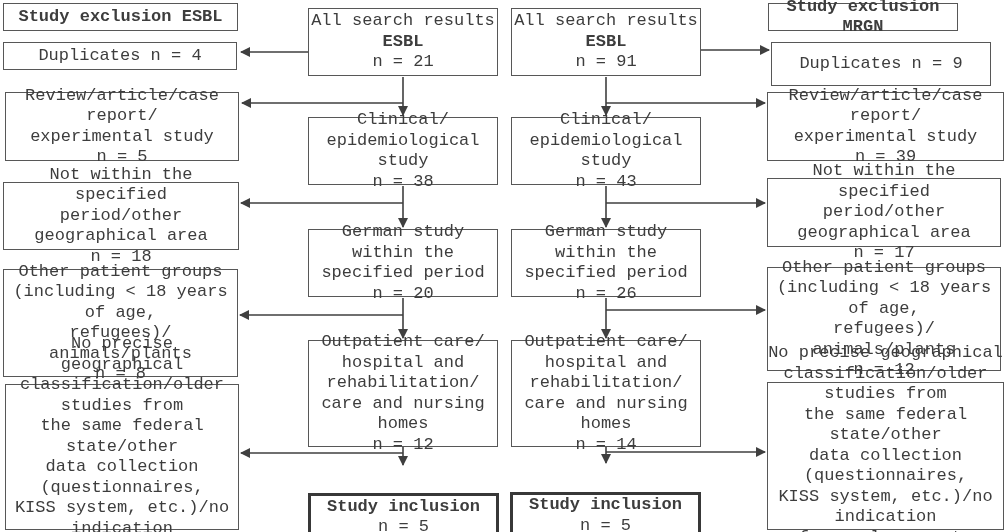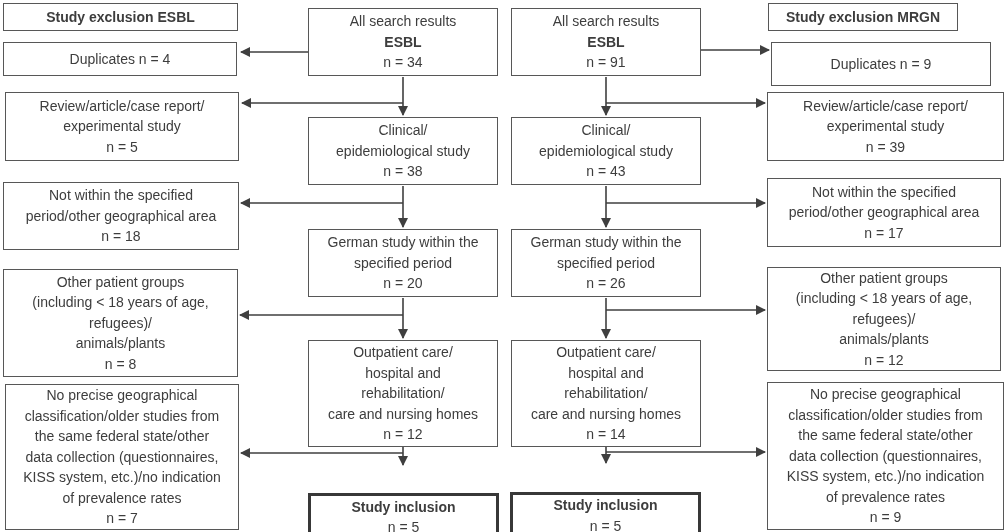--- a/index.html
+++ b/index.html
@@ -1,21 +1,21 @@
 <!DOCTYPE html>
 <html><head>
 <meta charset="utf-8">
 <style>
   html,body{margin:0;padding:0;background:#ffffff;}
   .canvas{
     position:relative;
     width:1008px;height:532px;
     background:var(--bg,#ffffff);
-    font-family:Liberation Sans, sans-serif;
-    font-size:14px;
+    font-family:Liberation Mono, monospace;
+    font-size:17px;
     color:var(--text,#3d3d3d);
     overflow:hidden;
   }
   .arrows{position:absolute;left:0;top:0;}
   .box{
     position:absolute;box-sizing:border-box;
     background:#ffffff;
     border:1.5px solid var(--border,#575757);
     display:flex;flex-direction:column;
     align-items:center;justify-content:center;
@@ -59,21 +59,21 @@
 
       <line x1="701" y1="50" x2="769" y2="50" marker-end="url(#ah)"></line>
       <line x1="606" y1="103" x2="765" y2="103" marker-end="url(#ah)"></line>
       <line x1="606" y1="203" x2="765" y2="203" marker-end="url(#ah)"></line>
       <line x1="606" y1="310" x2="765" y2="310" marker-end="url(#ah)"></line>
       <line x1="606" y1="452" x2="765" y2="452" marker-end="url(#ah)"></line>
     </g>
   </svg>
 
   <div class="box bold" style="left:3px;top:3px;width:235px;height:28px">Study exclusion ESBL</div>
-  <div class="box" style="left:3px;top:42px;width:234px;height:34px">Duplicates n = 4</div>
+  <div class="box" style="left:3px;top:42px;width:234px;height:28px">Duplicates n = 4</div>
   <div class="box" style="left:5px;top:92px;width:234px;height:69px">Review/article/case report/
 experimental study
 n = 5</div>
   <div class="box" style="left:3px;top:182px;width:236px;height:68px">Not within the specified
 period/other geographical area
 n = 18</div>
   <div class="box" style="left:3px;top:269px;width:235px;height:108px">Other patient groups
 (including &lt; 18 years of age,
 refugees)/
 animals/plants
@@ -82,21 +82,21 @@
 classification/older studies from
 the same federal state/other
 data collection (questionnaires,
 KISS system, etc.)/no indication
 of prevalence rates
 n = 7</div>
 
   <div class="box" style="left:308px;top:8px;width:190px;height:68px">
     <div class="line">All search results</div>
     <div class="line bold">ESBL</div>
-    <div class="line">n = 34</div>
+    <div class="line">n = 21</div>
   </div>
   <div class="box" style="left:308px;top:117px;width:190px;height:68px">Clinical/
 epidemiological study
 n = 38</div>
   <div class="box" style="left:308px;top:229px;width:190px;height:68px">German study within the
 specified period
 n = 20</div>
   <div class="box" style="left:308px;top:340px;width:190px;height:107px">Outpatient care/
 hospital and
 rehabilitation/

